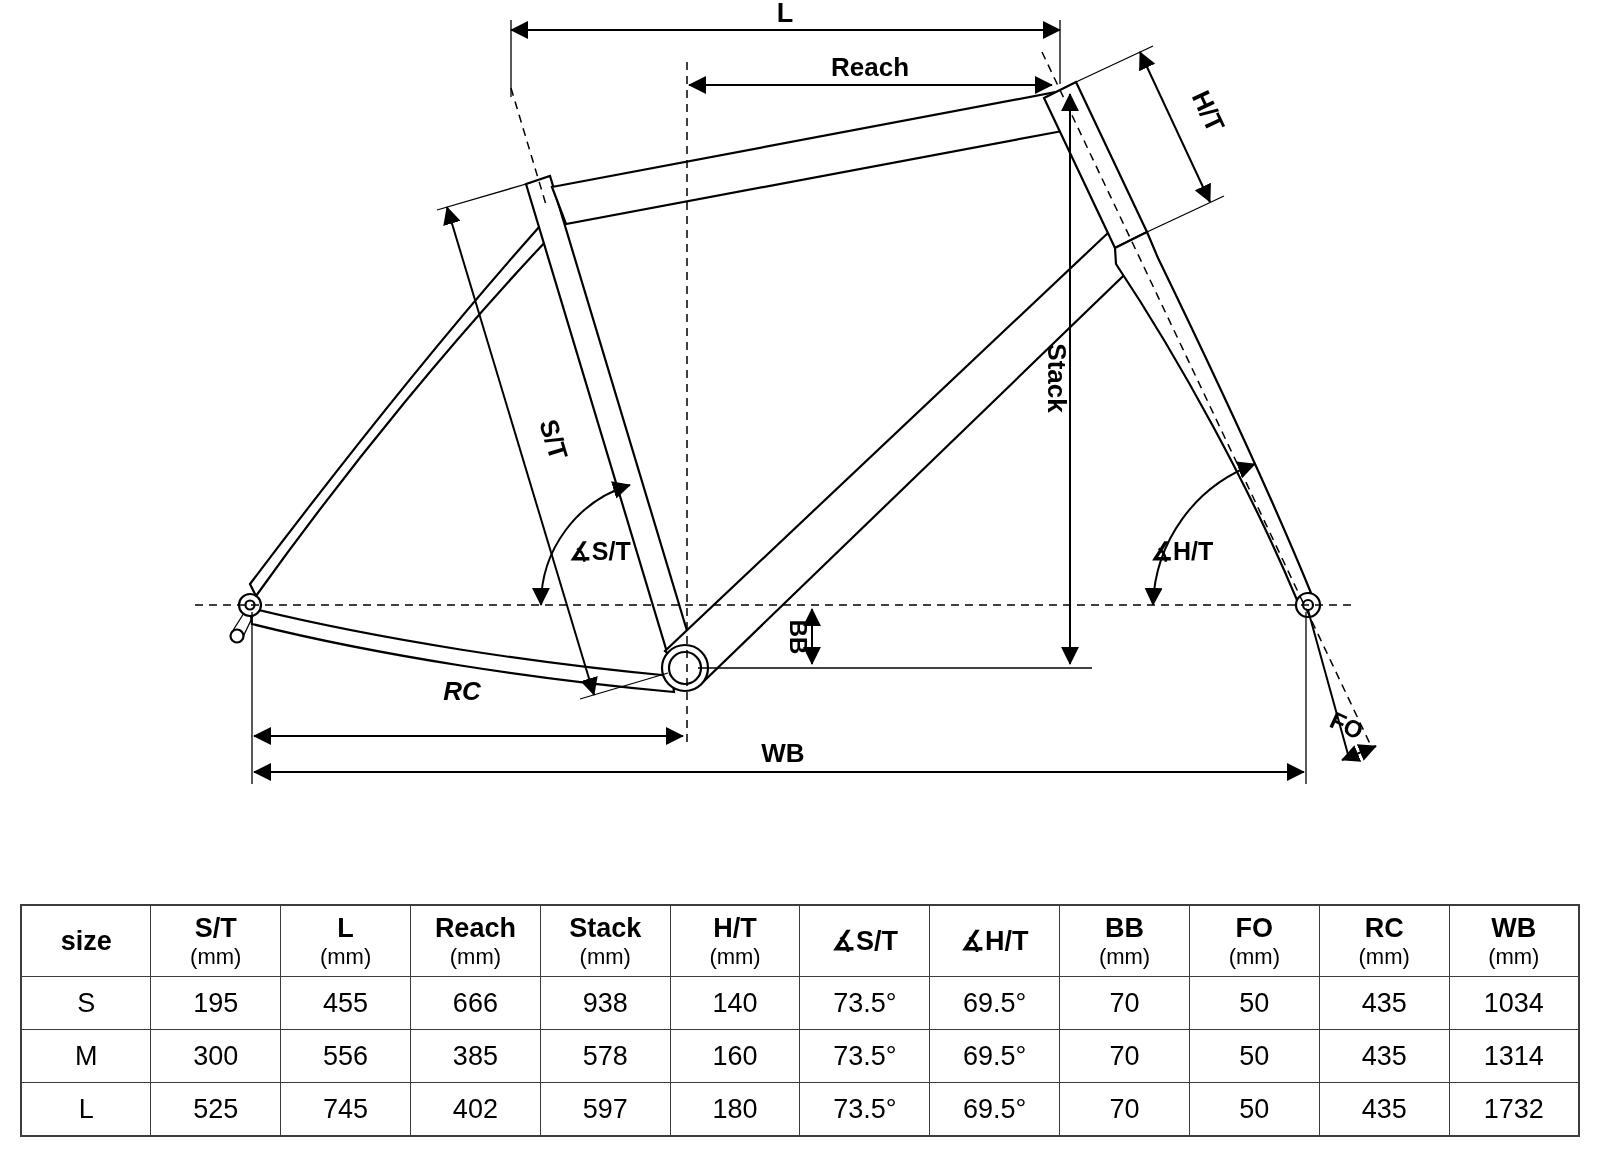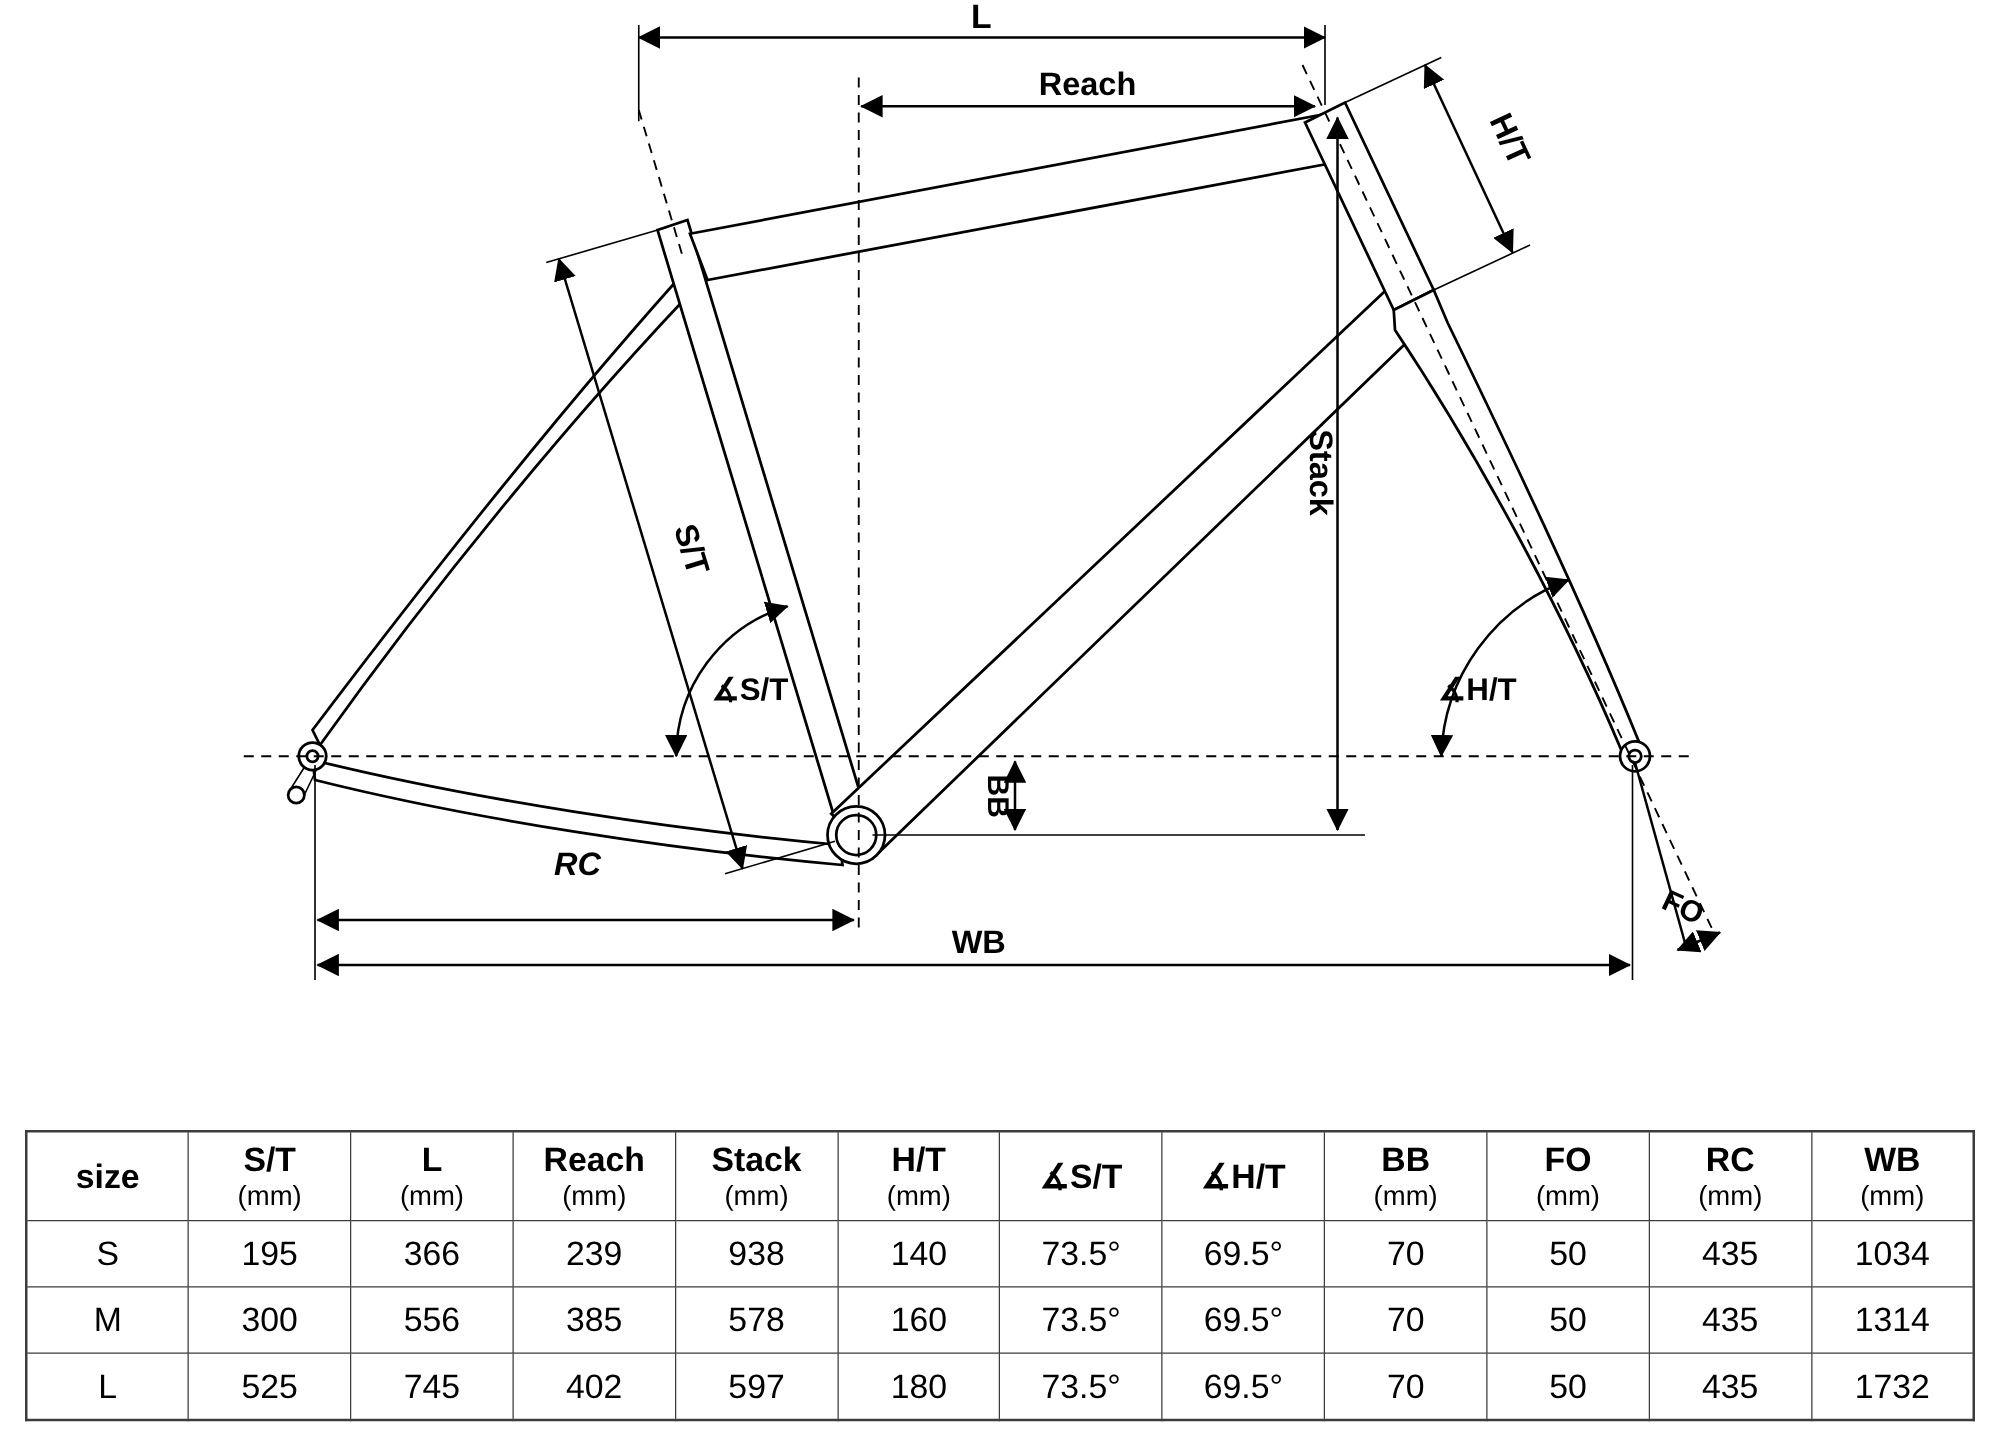--- a/index.html
+++ b/index.html
@@ -109,22 +109,22 @@
         <th><span>BB</span><span class="unit">(mm)</span></th>
         <th><span>FO</span><span class="unit">(mm)</span></th>
         <th><span>RC</span><span class="unit">(mm)</span></th>
         <th><span>WB</span><span class="unit">(mm)</span></th>
       </tr>
     </thead>
     <tbody>
       <tr>
         <td>S</td>
         <td>195</td>
-        <td>366</td>
-        <td>239</td>
+        <td>455</td>
+        <td>666</td>
         <td>938</td>
         <td>140</td>
         <td>73.5°</td>
         <td>69.5°</td>
         <td>70</td>
         <td>50</td>
         <td>435</td>
         <td>1034</td>
       </tr>
       <tr>

